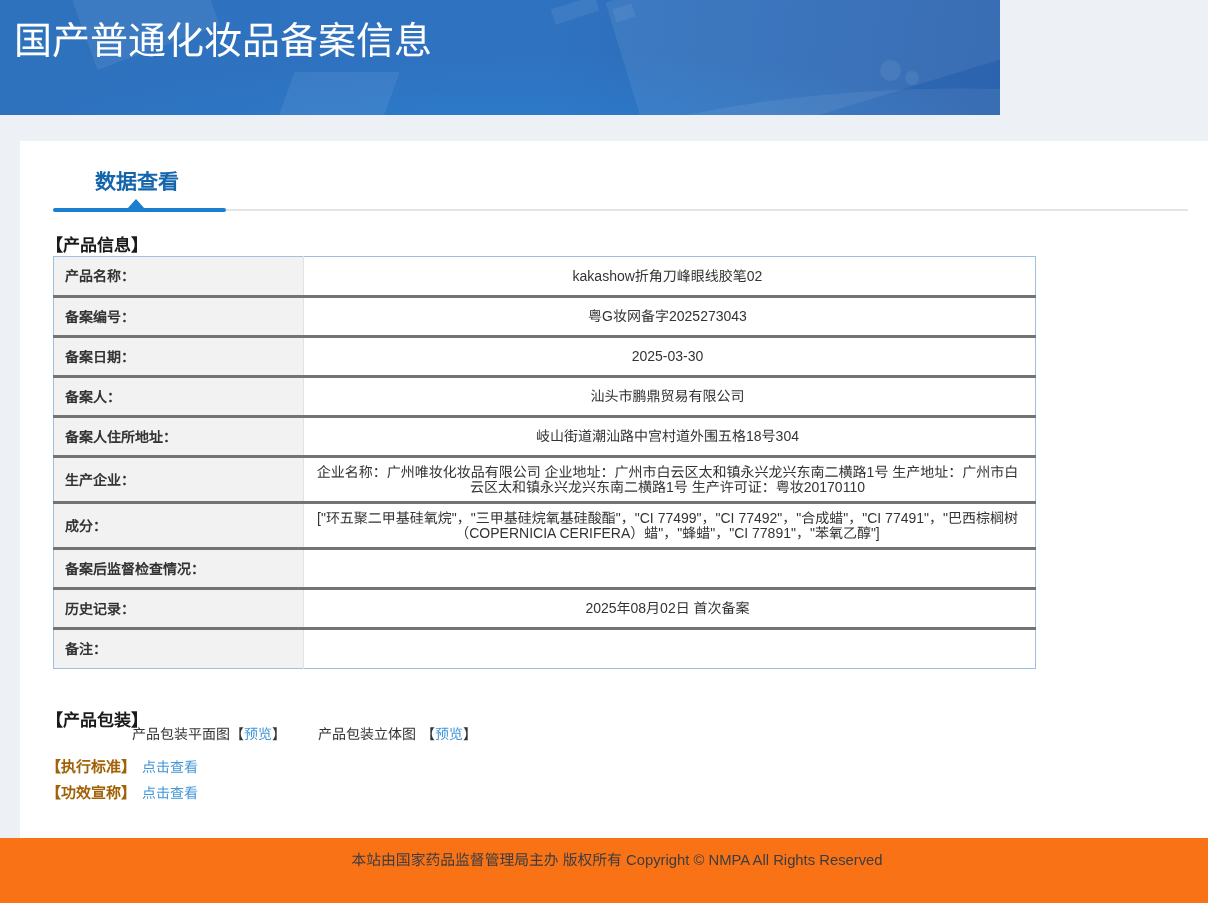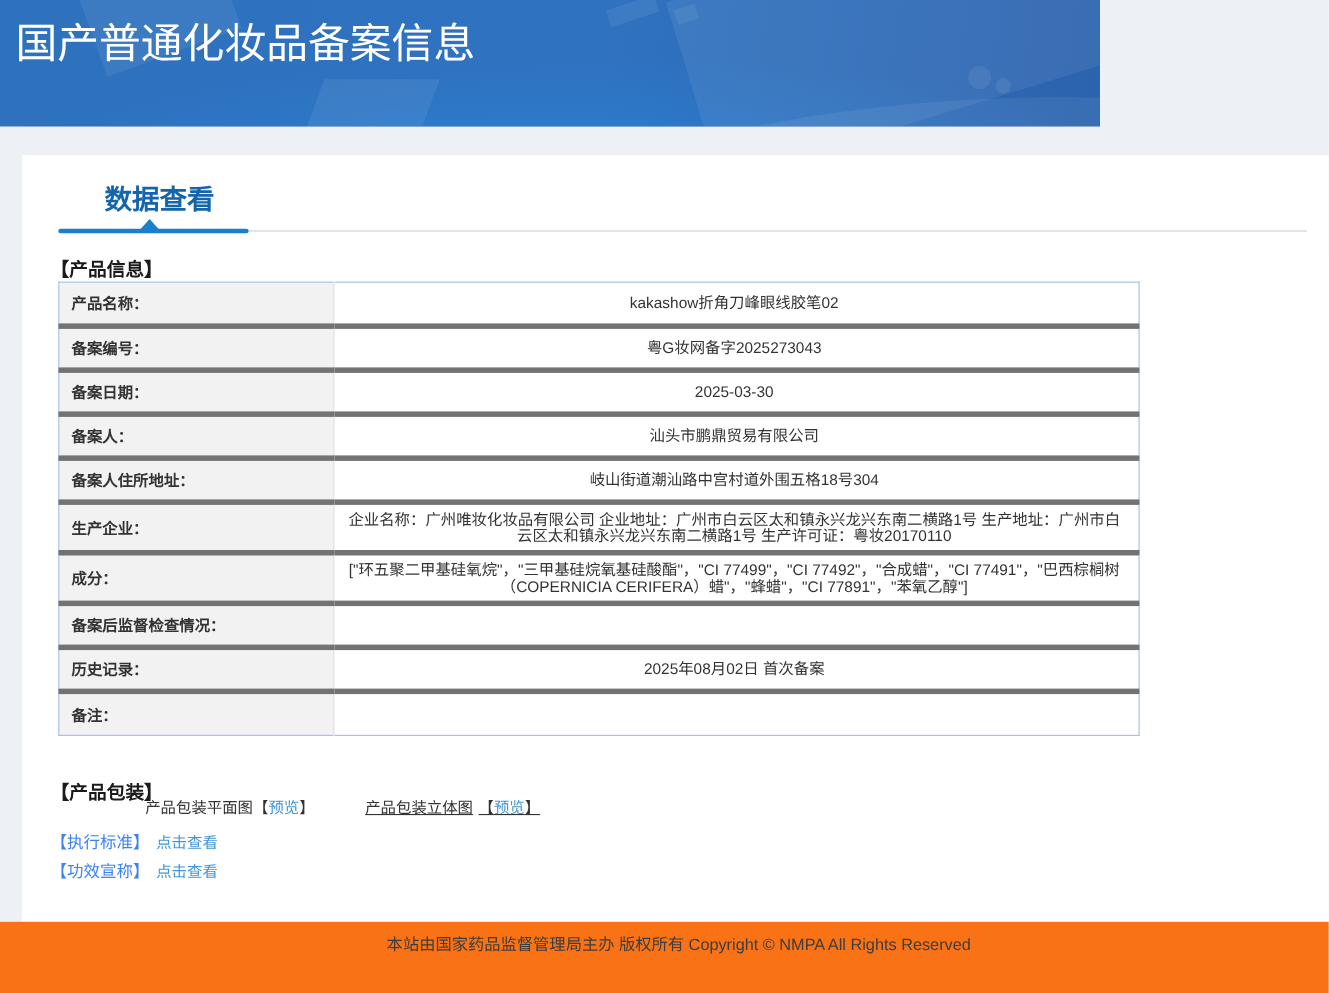--- a/index.html
+++ b/index.html
@@ -33,21 +33,21 @@
     position:absolute; left:14px; top:20px;
     font-size:38px; line-height:42px; font-weight:400; color:#ffffff;
   }
   
   .card {
     position:absolute; left:20px; top:141px; width:1188px; height:697px;
     background:#ffffff;
   }
   .tab-label {
     position:absolute; left:75px; top:29px;
-    font-size:25px; line-height:24px; font-weight:700; color:#1565ad;
+    font-size:21px; line-height:24px; font-weight:700; color:#1565ad;
     cursor:pointer;
   }
   .tab-rule { position:absolute; left:33px; top:68px; width:1135px; height:2px; background:#e3e4e6; }
   .tab-bar  { position:absolute; left:33px; top:67px; width:173px; height:4px; border-radius:2px; background:#1b7ece; }
   .tab-caret {
     position:absolute; left:107px; top:58px; width:0; height:0;
     border-left:9px solid transparent; border-right:9px solid transparent;
     border-bottom:10px solid #1b7ece;
   }
   .sec-heading {
@@ -56,41 +56,41 @@
   }
   .h-product   { top:97px; }
   .h-packaging { top:572px; }
   
   .info-table {
     position:absolute; left:33px; top:115px; width:983px;
     border-collapse:collapse; table-layout:fixed;
     font-size:14px; color:#333;
   }
   .info-table { border:1px solid #a2bfde; }
-  .info-table td { border-top:5px solid #737373; vertical-align:middle; }
+  .info-table td { border-top:3px solid #737373; vertical-align:middle; }
   .info-table tr:first-child td { border-top:none; }
   td.lbl {
     width:250px; background:#f2f2f2; font-weight:700;
     padding:4px 10px 4px 11px; border-right:1px solid #e2e2e2;
     line-height:16px;
   }
   td.val { padding:4px 14px 4px 10px; line-height:15px;text-align:center; }
   tr.h40 { height:40px; }
   tr.h46 { height:46px; }
   
   .pack-row { position:absolute; top:585px; left:0; width:100%; height:16px; font-size:14px; line-height:16px; color:#333; }
   .pack-item { position:absolute; white-space:nowrap; }
   .pack-item-1 { left:112px; }
-  .pack-item-2 { left:312px;text-decoration:underline; }
+  .pack-item-2 { left:298px; }
   .pack-gap { display:inline-block; width:5px; }
   a.lnk { color:#4296d8; text-decoration:none; cursor:pointer; }
   .link-row { position:absolute; left:26px; height:18px; font-size:15px; line-height:18px; white-space:nowrap; }
   .row-standard { top:617px; }
   .row-efficacy { top:643px; }
-  .link-row .sec-inline { font-weight:400; color:#3b82f6; }
+  .link-row .sec-inline { font-weight:700; color:#a16207; }
   .link-row a.lnk { font-size:14px; margin-left:6px;font-family:Liberation Mono, monospace; }
   
   .footer {
     position:absolute; left:0; top:838px; width:1208px; height:65px;
     background:#f97316;
   }
   .footer-text {
     position:absolute; left:0; top:14px; width:1234px; text-align:center;
     font-size:14.8px; line-height:16px; color:#3b3d40;
   }

